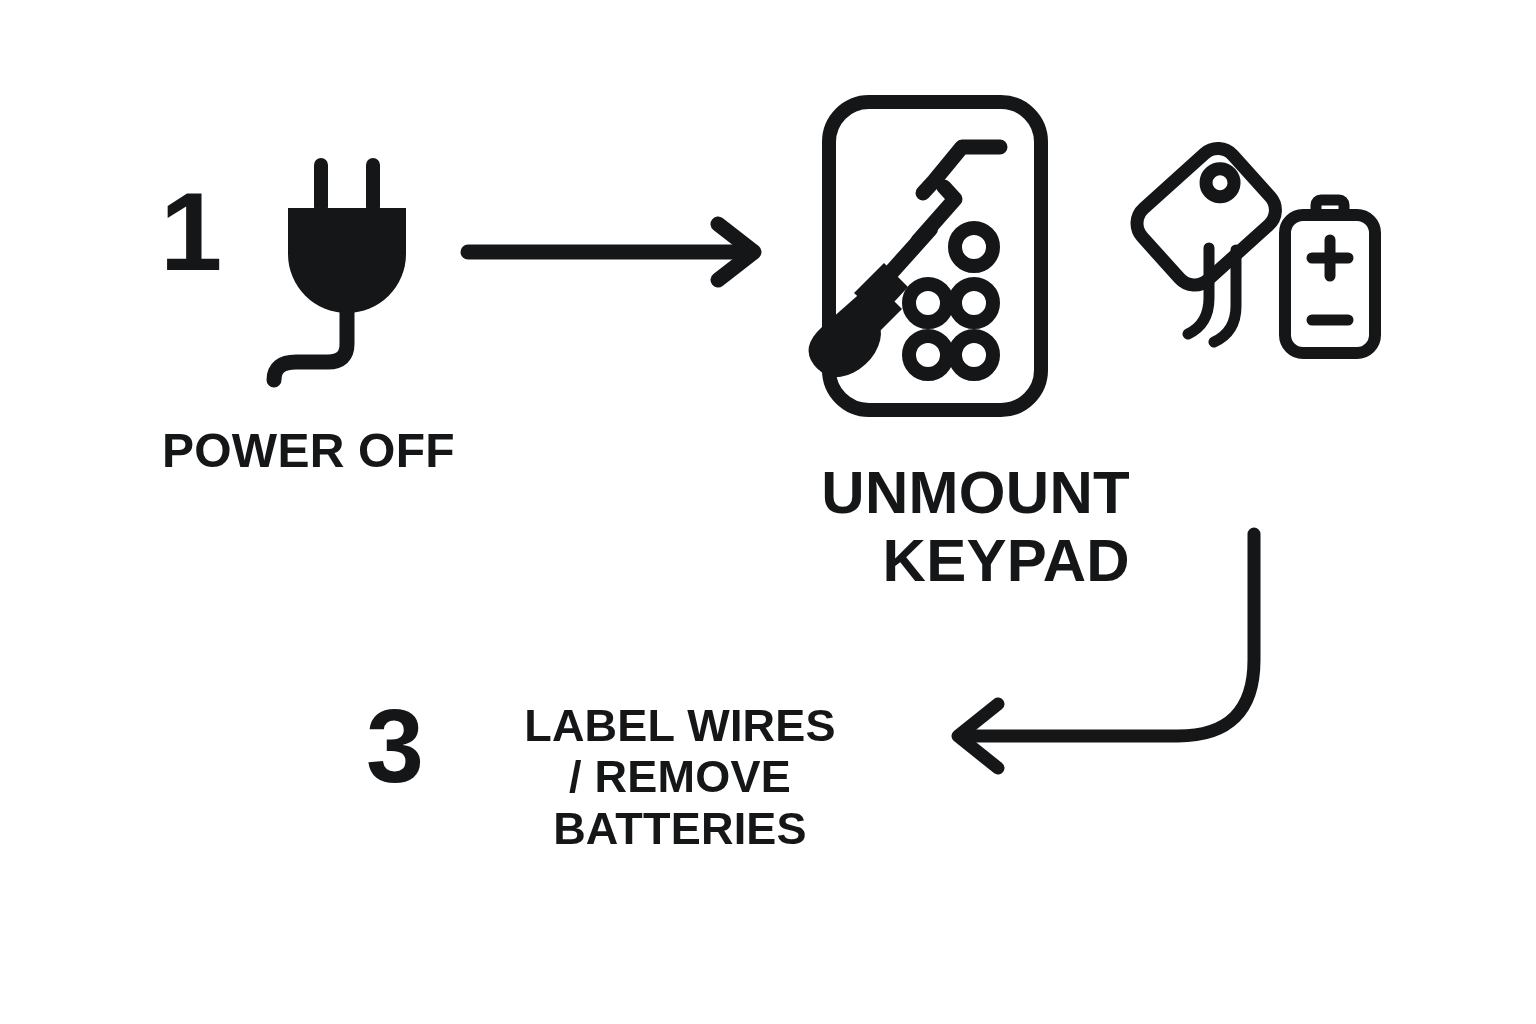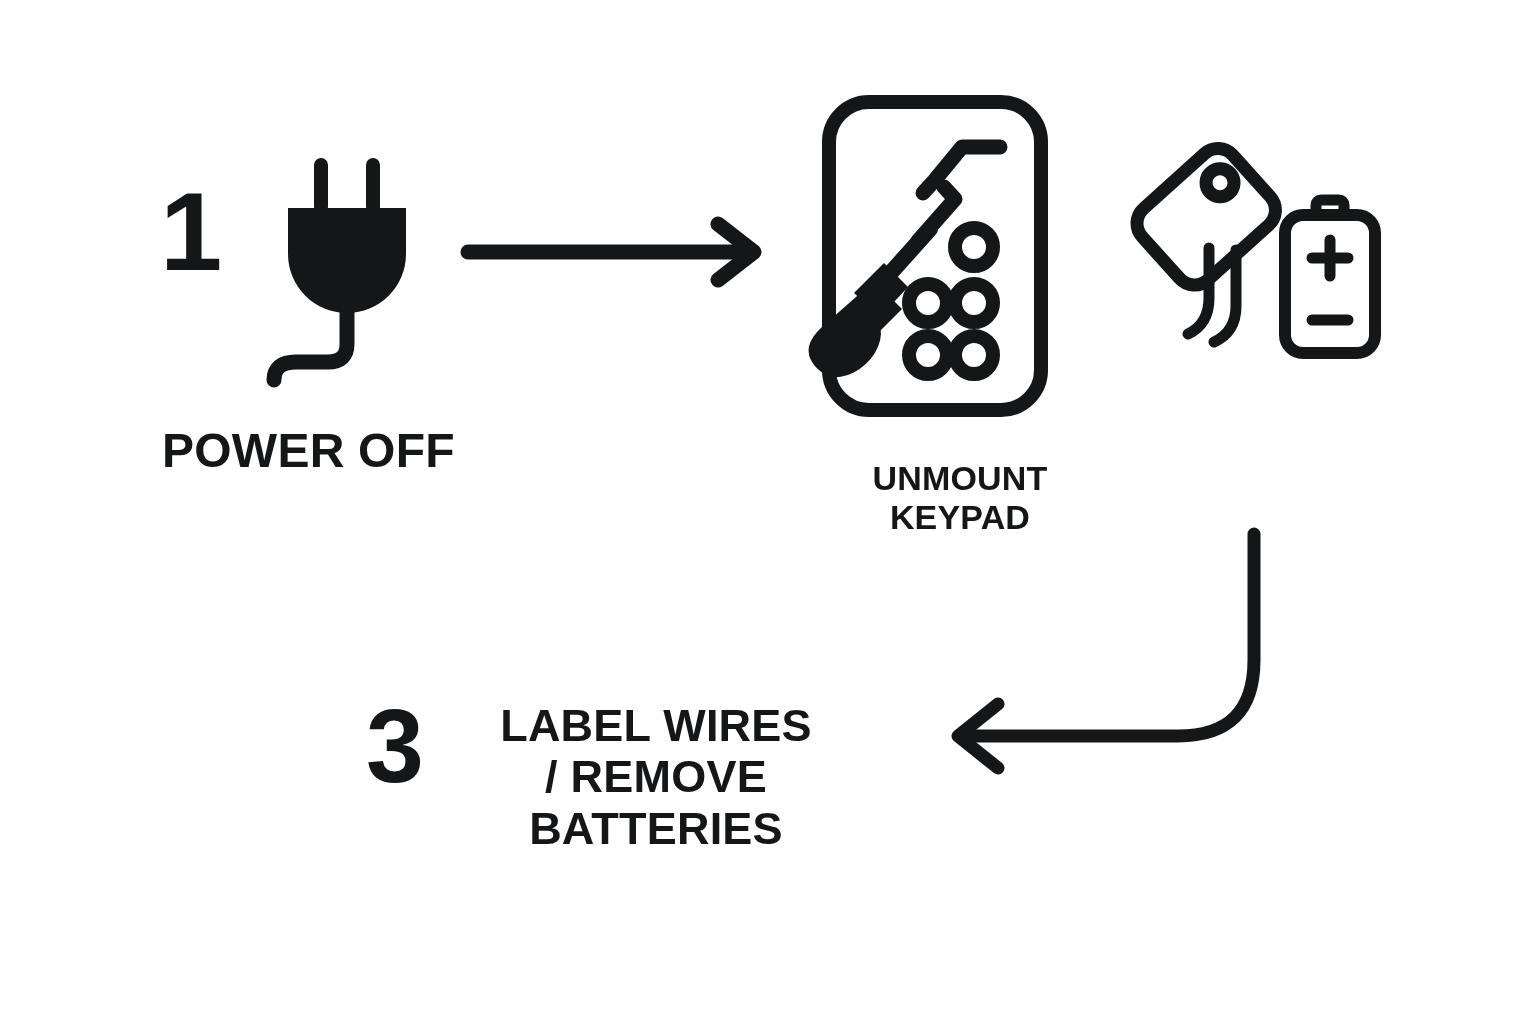--- a/index.html
+++ b/index.html
@@ -53,25 +53,25 @@
   #power-off-caption {
     left: 162px;
     top: 424px;
     font-size: 48px;
     text-align: left;
   }
   #unmount-keypad-caption {
     left: 790px;
     top: 459px;
     width: 340px;
-    font-size: 34px;
-    text-align: center;
+    font-size: 60px;
+    text-align: right;
   }
   #label-wires-caption {
-    left: 446px;
+    left: 470px;
     top: 700px;
     width: 420px;
     font-size: 45px;
     text-align: center;
   }
 
   
   #plug-icon        { left: 262px; top: 158px;  width: 180px; height: 240px; }
   #keypad-icon      { left: 822px; top: 95px;   width: 246px; height: 322px; }
   #tag-icon         { left: 1126px; top: 146px; width: 170px; height: 204px; }

